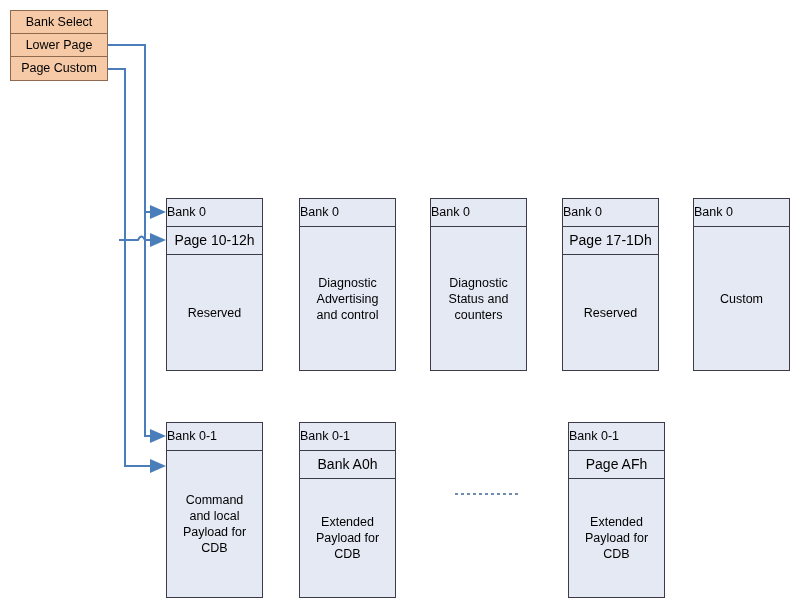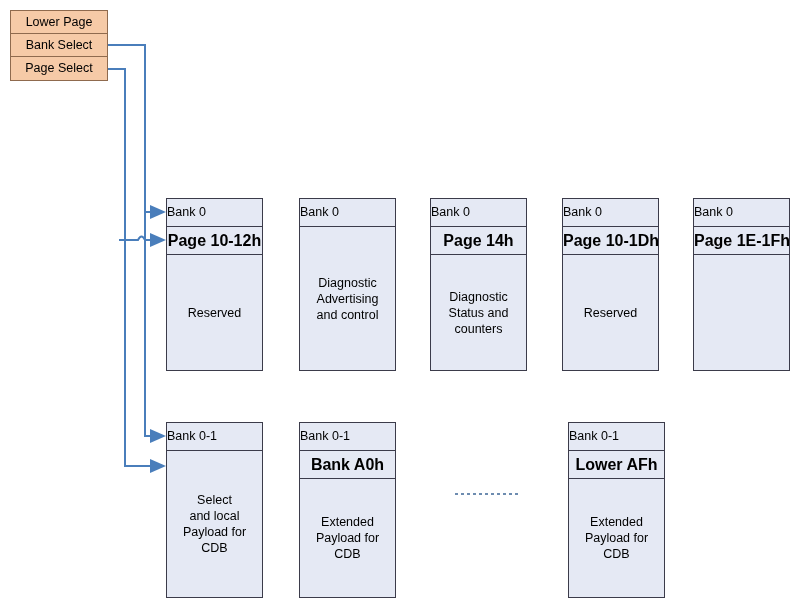--- a/index.html
+++ b/index.html
@@ -58,26 +58,25 @@
     font-size: 12.5px;
     color: #000000;
     border-bottom: 1px solid #3b3b4a;
     box-sizing: border-box;
     white-space: nowrap;
   }
   .pb-page {
     height: 28px;
     line-height: 27px;
     text-align: center;
-    font-size: 16px;
+    font-size: 14px;
     color: #000000;
     border-bottom: 1px solid #3b3b4a;
     box-sizing: border-box;
     white-space: nowrap;
-    font-weight: bold;
   }
   .pb-body {
     flex: 1 1 auto;
     display: flex;
     align-items: center;
     justify-content: center;
     text-align: center;
     font-size: 12.5px;
     color: #000000;
     line-height: 16px;
@@ -122,74 +121,73 @@
 
     <path class="wire" d="M108,69 L125,69 L125,466 L152,466"></path>
     <path class="wire" d="M119,240 L138,240 Q141.5,233 145,240 L152,240"></path>
     <polygon class="wire-head" points="150,233 166,240 150,247"></polygon>
     <polygon class="wire-head" points="150,459 166,466 150,473"></polygon>
 
     <path class="dash-sep" d="M455,494 L518,494"></path>
   </svg>
 
   <div class="selector-stack">
+    <div class="selector-row">Bank Select</div>
     <div class="selector-row">Lower Page</div>
-    <div class="selector-row">Bank Select</div>
-    <div class="selector-row">Page Select</div>
+    <div class="selector-row">Page Custom</div>
   </div>
 
   <div class="page-box" style="left:166px; top:198px; width:97px; height:173px;">
     <div class="pb-bank">Bank 0</div>
     <div class="pb-page">Page 10-12h</div>
     <div class="pb-body">Reserved</div>
   </div>
 
   <div class="page-box" style="left:299px; top:198px; width:97px; height:173px;">
     <div class="pb-bank">Bank 0</div>
     <div class="pb-body">Diagnostic
 Advertising
 and control</div>
   </div>
 
   <div class="page-box" style="left:430px; top:198px; width:97px; height:173px;">
     <div class="pb-bank">Bank 0</div>
-    <div class="pb-page">Page 14h</div>
     <div class="pb-body">Diagnostic
 Status and
 counters</div>
   </div>
 
   <div class="page-box" style="left:562px; top:198px; width:97px; height:173px;">
     <div class="pb-bank">Bank 0</div>
-    <div class="pb-page">Page 10-1Dh</div>
+    <div class="pb-page">Page 17-1Dh</div>
     <div class="pb-body">Reserved</div>
   </div>
 
   <div class="page-box" style="left:693px; top:198px; width:97px; height:173px;">
     <div class="pb-bank">Bank 0</div>
-    <div class="pb-page">Page 1E-1Fh</div>
+    <div class="pb-body">Custom</div>
   </div>
 
   <div class="page-box" style="left:166px; top:422px; width:97px; height:176px;">
     <div class="pb-bank">Bank 0-1</div>
-    <div class="pb-body">Select
+    <div class="pb-body">Command
 and local
 Payload for
 CDB</div>
   </div>
 
   <div class="page-box" style="left:299px; top:422px; width:97px; height:176px;">
     <div class="pb-bank">Bank 0-1</div>
     <div class="pb-page">Bank A0h</div>
     <div class="pb-body">Extended
 Payload for
 CDB</div>
   </div>
 
   <div class="page-box" style="left:568px; top:422px; width:97px; height:176px;">
     <div class="pb-bank">Bank 0-1</div>
-    <div class="pb-page">Lower AFh</div>
+    <div class="pb-page">Page AFh</div>
     <div class="pb-body">Extended
 Payload for
 CDB</div>
   </div>
 
 </div>
 
 </body></html>

